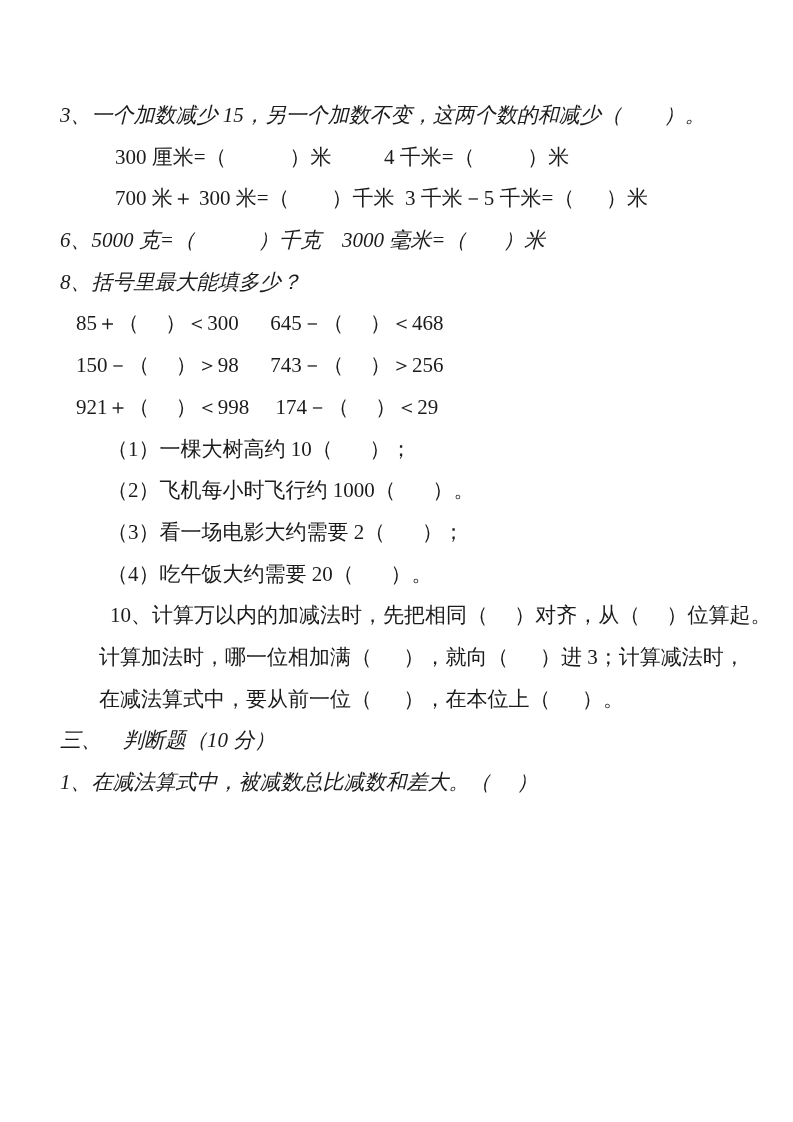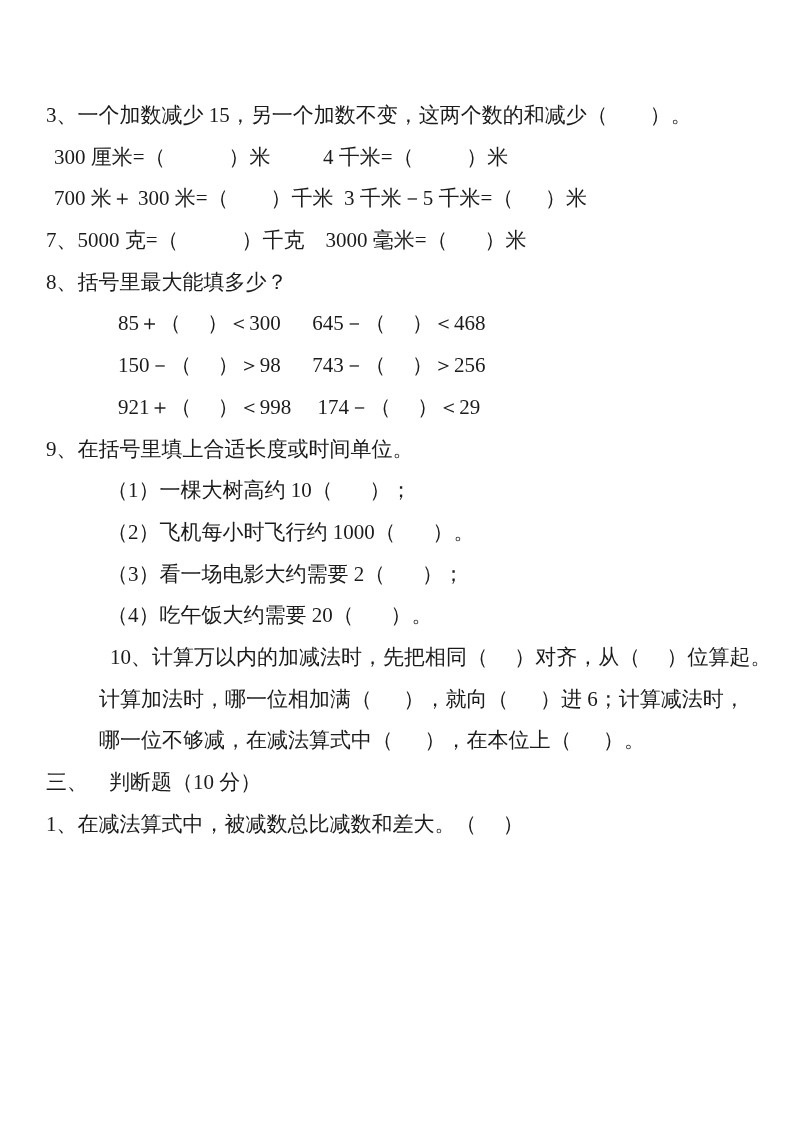--- a/index.html
+++ b/index.html
@@ -22,44 +22,43 @@
     width: 100%;
   }
   .line {
     height: 41.7px;
     line-height: 41.7px;
     font-size: 21px;
     white-space: pre;
     color: #1b1b1b;
   }
   
-  .pl112 { padding-left: 46px; }
-  .pl127 { padding-left: 54px; }
-  .pl106 { padding-left: 118px; }
+  .pl112 { padding-left: 60px; font-style: italic; }
+  .pl127 { padding-left: 115px; }
+  .pl106 { padding-left: 76px; }
   .pl107 { padding-left: 107px; }
   .pl103 { padding-left: 110px; }
   .pl99  { padding-left: 99px; }
 </style>
 </head>
 <body>
 
 <div class="page">
   <div class="content">
     <div class="line pl112">3、一个加数减少 15，另一个加数不变，这两个数的和减少（        ）。</div>
     <div class="line pl127">300 厘米=（            ）米          4 千米=（          ）米</div>
     <div class="line pl127">700 米＋ 300 米=（        ）千米  3 千米－5 千米=（      ）米</div>
-    <div class="line pl112">7、5000 克=（            ）千克    3000 毫米=（       ）米</div>
+    <div class="line pl112">6、5000 克=（            ）千克    3000 毫米=（       ）米</div>
     <div class="line pl112">8、括号里最大能填多少？</div>
     <div class="line pl106">85＋（     ）＜300      645－（     ）＜468</div>
     <div class="line pl106">150－（     ）＞98      743－（     ）＞256</div>
     <div class="line pl106">921＋（     ）＜998     174－（     ）＜29</div>
-    <div class="line pl112">9、在括号里填上合适长度或时间单位。</div>
     <div class="line pl107">（1）一棵大树高约 10（       ）；</div>
     <div class="line pl107">（2）飞机每小时飞行约 1000（       ）。</div>
     <div class="line pl107">（3）看一场电影大约需要 2（       ）；</div>
     <div class="line pl107">（4）吃午饭大约需要 20（       ）。</div>
     <div class="line pl103">10、计算万以内的加减法时，先把相同（     ）对齐，从（     ）位算起。</div>
-    <div class="line pl99">计算加法时，哪一位相加满（      ），就向（      ）进 6；计算减法时，</div>
-    <div class="line pl99">哪一位不够减，在减法算式中（      ），在本位上（      ）。</div>
+    <div class="line pl99">计算加法时，哪一位相加满（      ），就向（      ）进 3；计算减法时，</div>
+    <div class="line pl99">在减法算式中，要从前一位（      ），在本位上（      ）。</div>
     <div class="line pl112">三、    判断题（10 分）</div>
     <div class="line pl112">1、在减法算式中，被减数总比减数和差大。（     ）</div>
   </div>
 </div>
 
 </body></html>

